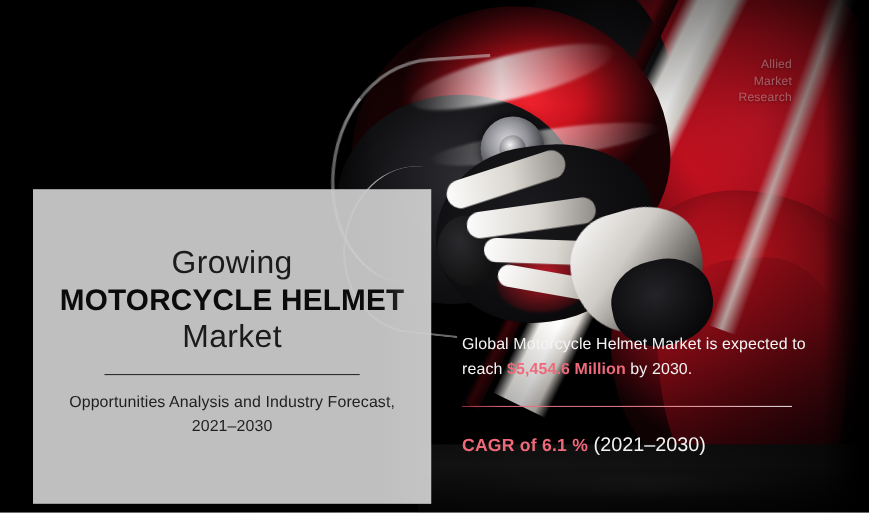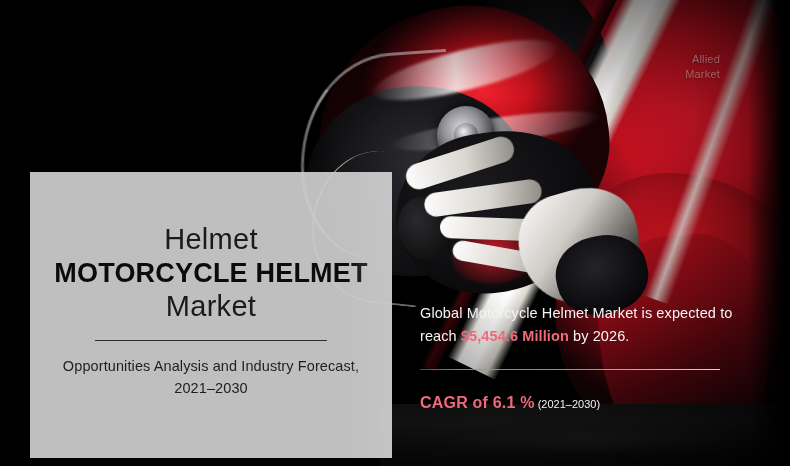--- a/index.html
+++ b/index.html
@@ -232,21 +232,21 @@
     background:linear-gradient(90deg,#9c2b36,#e96a79 12%,#f0828f 55%,#e8e8e8 99%);
     opacity:.9;
   }
   .grow-label{
     font-size:14.5px;line-height:1.35;color:#f4f4f4;margin:0 0 3px 0;font-weight:400;
   }
   .cagr-line{
     font-size:15.5px;line-height:1.35;margin:0;color:#f2f2f2;font-weight:400;
   }
   .cagr-line .accent{font-size:16px;letter-spacing:.2px;}
-  .cagr-yrs{font-size:11px;}
+  .cagr-yrs{font-size:18px;}
 </style>
 </head>
 <body>
 
 <div class="canvas">
 
   <div class="photo">
     <div class="suit-main"></div>
     <div class="suit-lower"></div>
     <div class="suit-thigh"></div>
@@ -276,33 +276,34 @@
     <div class="floor"></div>
     <div class="floor-sheen"></div>
     <div class="vig"></div>
     <div class="left-black"></div>
     <div class="suit-edge-dark"></div>
   </div>
 
   <div class="watermark">
     <span class="wm-l1">Allied</span>
     <span class="wm-l2">Market</span>
+    <span class="wm-l3">Research</span>
   </div>
 
   <div class="panel">
-    <div class="t-global">Helmet</div>
+    <div class="t-global">Growing</div>
     <div class="t-main">MOTORCYCLE HELMET</div>
     <div class="t-market">Market</div>
     <div class="rule"></div>
     <div class="t-sub">Opportunities Analysis and Industry Forecast, 2021–2030</div>
     <div class="panel-fade"></div>
   </div>
 
   <div class="right-block">
-    <p class="stat-line"><span>Global Motorcycle Helmet Market is expected to reach </span><span class="accent">$5,454.6 Million</span><span> by 2026.</span></p>
+    <p class="stat-line"><span>Global Motorcycle Helmet Market is expected to reach </span><span class="accent">$5,454.6 Million</span><span> by 2030.</span></p>
 
     <div class="rule-red"></div>
 
 
     <p class="cagr-line"><span class="accent">CAGR of  6.1 %</span><span class="cagr-yrs"> (2021–2030)</span></p>
   </div>
 
 </div>
 
 </body></html>

